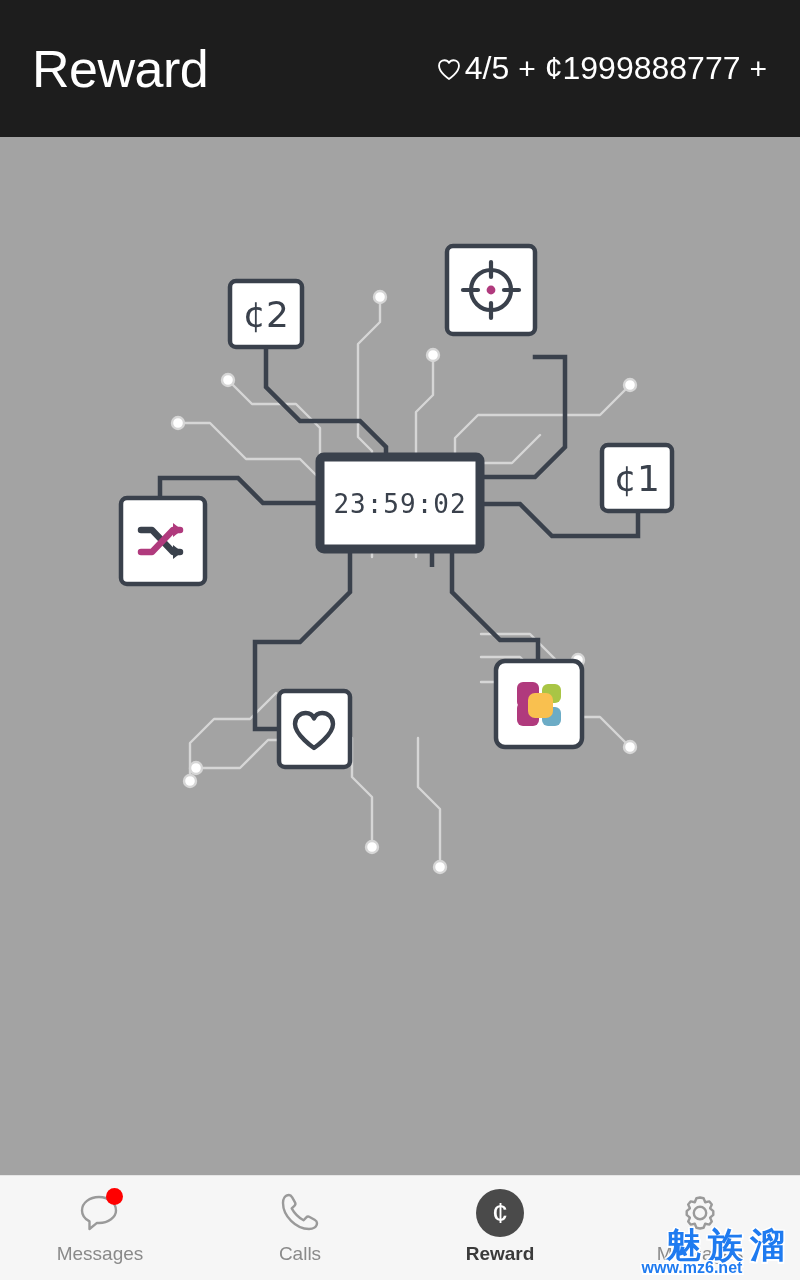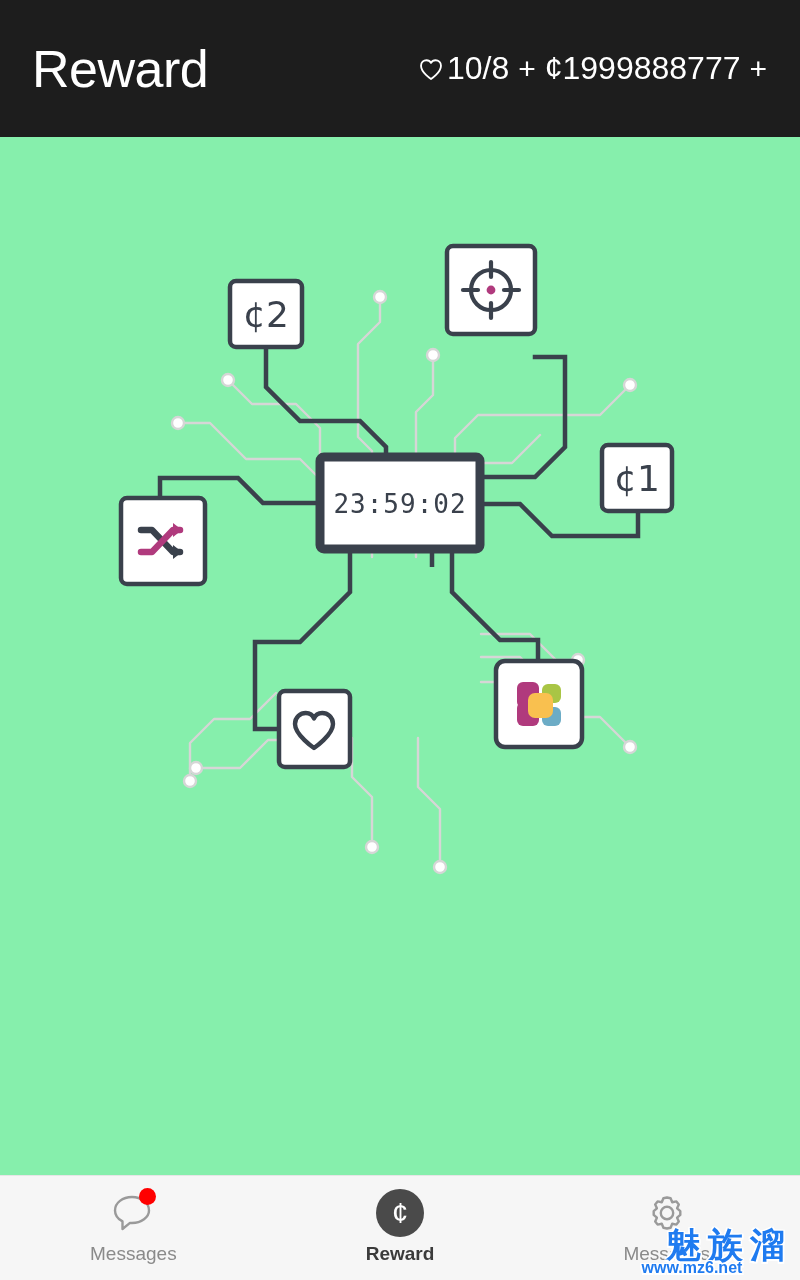--- a/index.html
+++ b/index.html
@@ -2,21 +2,21 @@
 <html><head>
 <meta charset="utf-8">
 <style>
   * { margin:0; padding:0; box-sizing:border-box; }
   html,body {
     width:800px; height:1280px;
     background:#ffffff;
     font-family:"Liberation Sans", sans-serif;
     overflow:hidden;
   }
-  #app { position:relative; width:800px; height:1280px; background:#86efac; }
+  #app { position:relative; width:800px; height:1280px; background:#a3a3a3; }
 
   
   .header{
     position:absolute; left:0; top:0; width:800px; height:137px;
     background:#1d1d1d;
     display:flex; align-items:center;
   }
   .header-title{
     color:#ffffff; font-size:52px; font-weight:400;
     letter-spacing:-0.5px; margin-left:32px; line-height:1;
@@ -107,21 +107,21 @@
 
   <div class="header">
     <div class="header-title">Reward</div>
 
     <div class="header-stats">
       <span class="hs-heart">
         <svg viewBox="0 0 24 24" aria-hidden="true">
           <path d="M12 21.2C12 21.2 2.8 15.3 2.8 9.0 C2.8 6.0 5.1 3.9 7.8 3.9 C9.6 3.9 11.2 4.9 12 6.4 C12.8 4.9 14.4 3.9 16.2 3.9 C18.9 3.9 21.2 6.0 21.2 9.0 C21.2 15.3 12 21.2 12 21.2 Z" fill="none" stroke="#ffffff" stroke-width="1.7" stroke-linejoin="round"></path>
         </svg>
       </span>
-      <span class="hs-txt">10/8</span>
+      <span class="hs-txt">4/5</span>
       <span class="hs-plus">+</span>
       <span class="hs-cent">¢</span>
       <span class="hs-txt">1999888777</span>
       <span class="hs-plus">+</span>
     </div>
   </div>
 
   <div class="circuit-wrap">
     <svg class="circuit-svg" viewBox="0 0 800 1038">
 
@@ -239,20 +239,28 @@
     <div class="nav-item">
       <div class="nav-ico">
         <svg width="44" height="40" viewBox="0 0 44 40">
           <path d="M21 4 C11.6 4 4 10 4 17.4 C4 22 7 26 11.5 28.4 L11.5 36 L19 29.9 C19.7 30 20.3 30 21 30 C30.4 30 38 24 38 17.4 C38 10 30.4 4 21 4 Z" fill="none" stroke="#9a9a9a" stroke-width="2.4" stroke-linejoin="round"></path>
         </svg>
         <span class="badge-dot"></span>
       </div>
       <div class="nav-label">Messages</div>
     </div>
 
+    <div class="nav-item">
+      <div class="nav-ico">
+        <svg width="40" height="42" viewBox="0 0 40 42">
+          <path d="M9 3 C5 3 3 7 3 11 C3 24 16 37 29 37 C33 37 37 35 37 31 C37 29.5 36 28.6 34.6 27.8 L29.6 25 C28.3 24.3 27 24.6 26.1 25.6 L23.6 28.3 C19 25.8 14.2 21 11.7 16.4 L14.4 13.9 C15.4 13 15.7 11.7 15 10.4 L12.2 5.4 C11.4 4 10.5 3 9 3 Z" fill="none" stroke="#9a9a9a" stroke-width="2.4" stroke-linejoin="round"></path>
+        </svg>
+      </div>
+      <div class="nav-label">Calls</div>
+    </div>
 
 
     <div class="nav-item active">
       <div class="nav-ico">
         <div class="reward-circle">¢</div>
       </div>
       <div class="nav-label">Reward</div>
     </div>
 
     <div class="nav-item">

